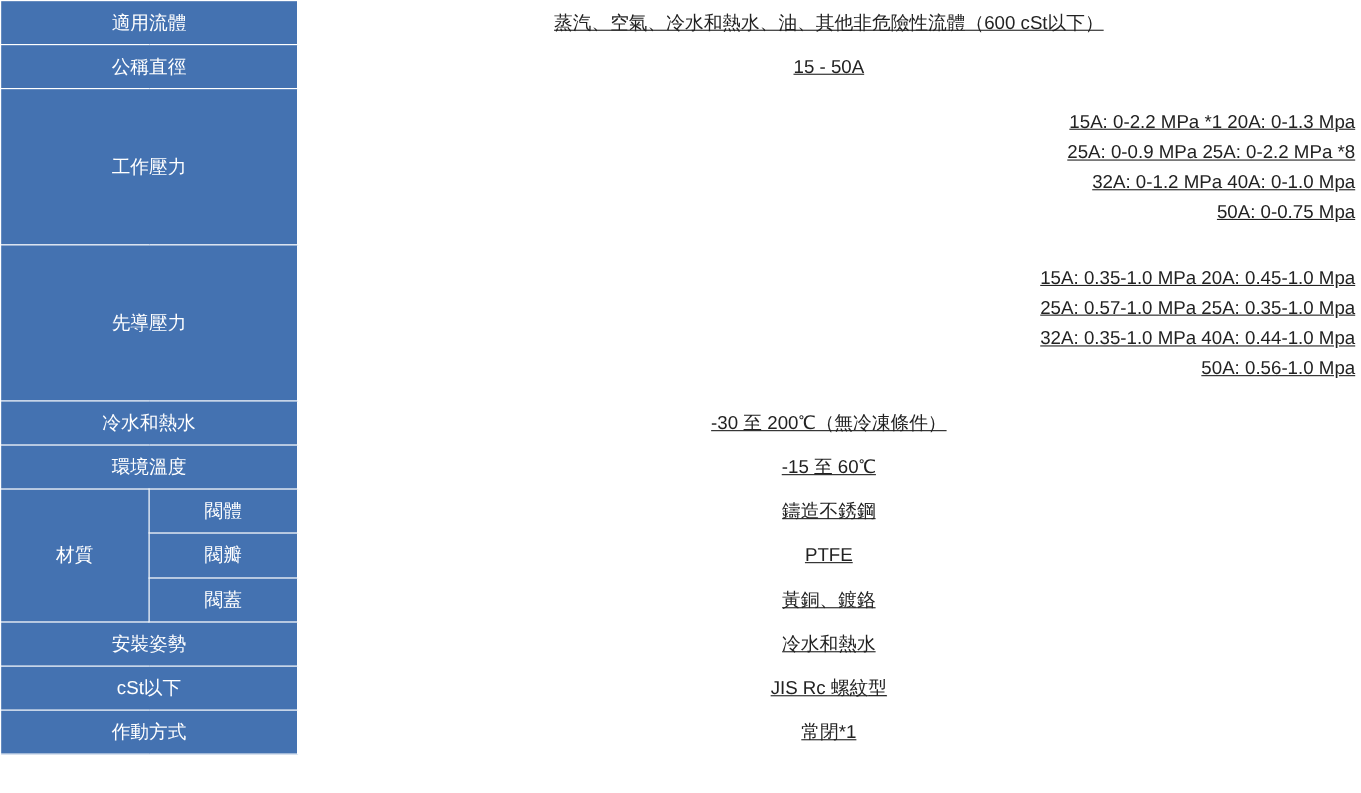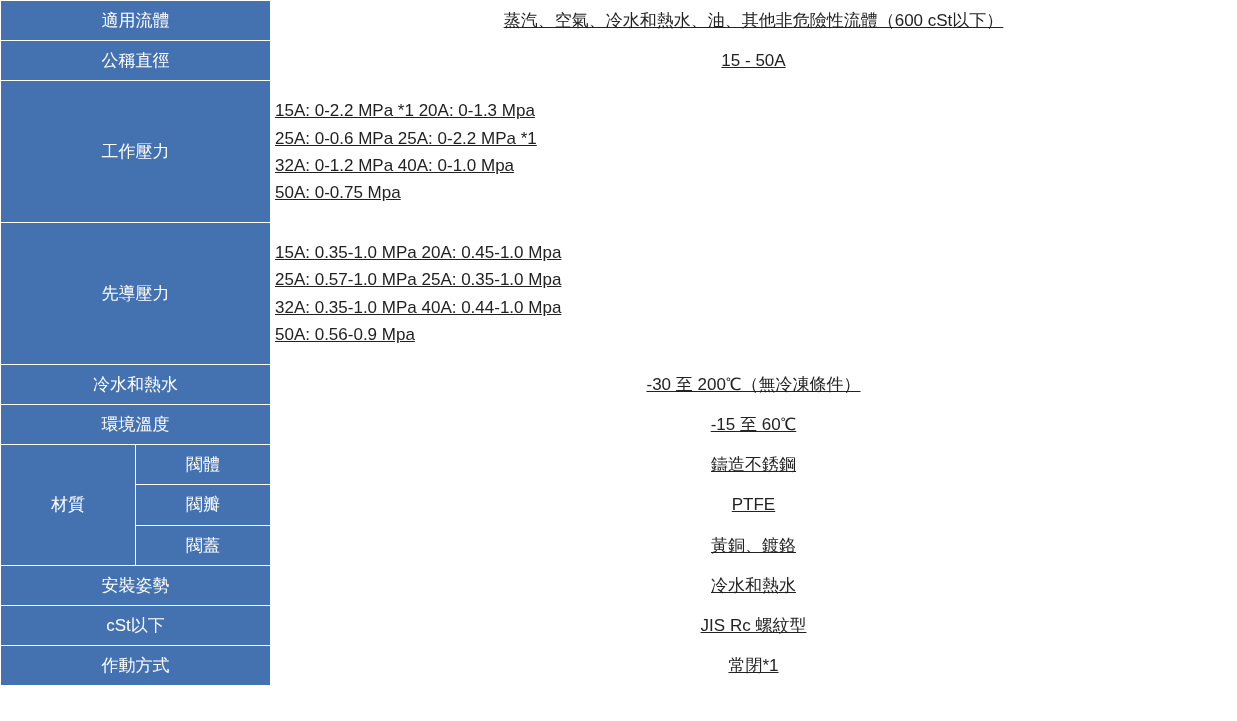--- a/index.html
+++ b/index.html
@@ -34,21 +34,21 @@
       color: #222;
       text-decoration: underline;
     }
     .col-label-1 {
       width: 135px;
     }
     .col-label-2 {
       width: 135px;
     }
     .pressure-row {
-      text-align: left;
+      text-align: right;
     }
     .multi-cell {
       padding: 16px 4px;
     }
   </style>
 </head>
 <body>
 
 <table>
   <colgroup>
@@ -62,32 +62,32 @@
       <td class="value">蒸汽、空氣、冷水和熱水、油、其他非危險性流體（600 cSt以下）</td>
     </tr>
     <tr>
       <td class="label" colspan="2">公稱直徑</td>
       <td class="value">15 - 50A</td>
     </tr>
     <tr>
       <td class="label multi-cell" colspan="2">工作壓力</td>
       <td class="value multi-cell">
         <div class="pressure-row">15A: 0-2.2 MPa *1   20A: 0-1.3 Mpa</div>
-        <div class="pressure-row">25A: 0-0.6 MPa        25A: 0-2.2 MPa *1</div>
+        <div class="pressure-row">25A: 0-0.9 MPa        25A: 0-2.2 MPa *8</div>
         <div class="pressure-row">32A: 0-1.2 MPa       40A: 0-1.0 Mpa</div>
         <div class="pressure-row">50A: 0-0.75 Mpa</div>
       </td>
     </tr>
     <tr>
       <td class="label multi-cell" colspan="2">先導壓力</td>
       <td class="value multi-cell">
         <div class="pressure-row">15A: 0.35-1.0 MPa    20A: 0.45-1.0 Mpa</div>
         <div class="pressure-row">25A: 0.57-1.0 MPa    25A: 0.35-1.0 Mpa</div>
         <div class="pressure-row">32A: 0.35-1.0 MPa     40A: 0.44-1.0 Mpa</div>
-        <div class="pressure-row">50A: 0.56-0.9 Mpa</div>
+        <div class="pressure-row">50A: 0.56-1.0 Mpa</div>
       </td>
     </tr>
     <tr>
       <td class="label" colspan="2">冷水和熱水</td>
       <td class="value">-30 至 200℃（無冷凍條件）</td>
     </tr>
     <tr>
       <td class="label" colspan="2">環境溫度</td>
       <td class="value">-15 至 60℃</td>
     </tr>

